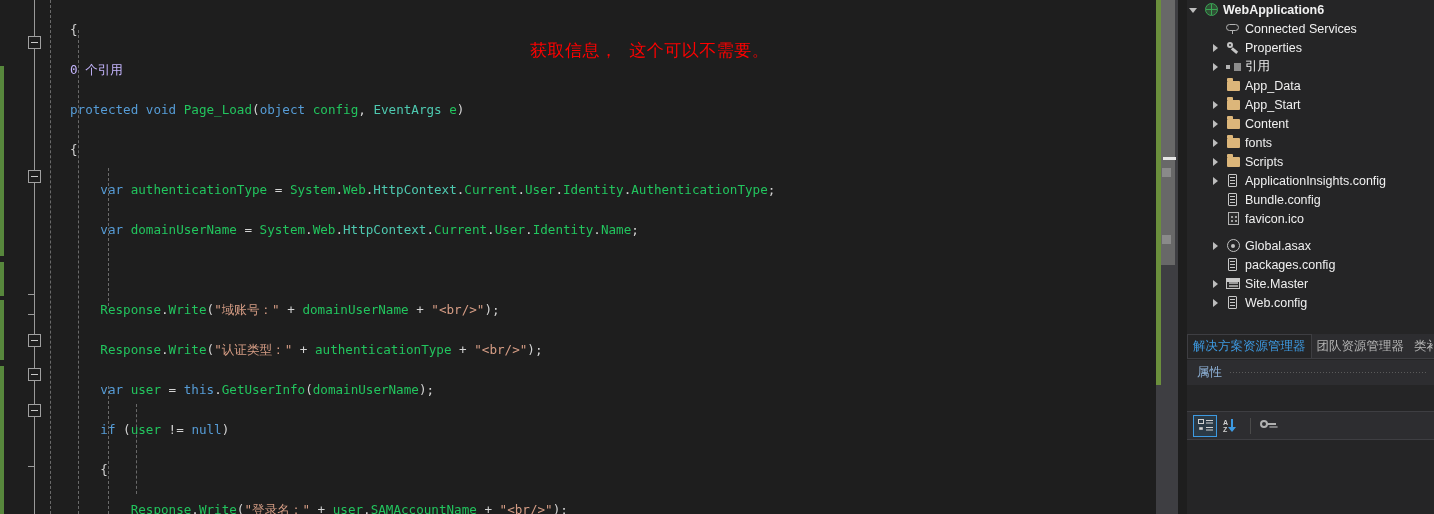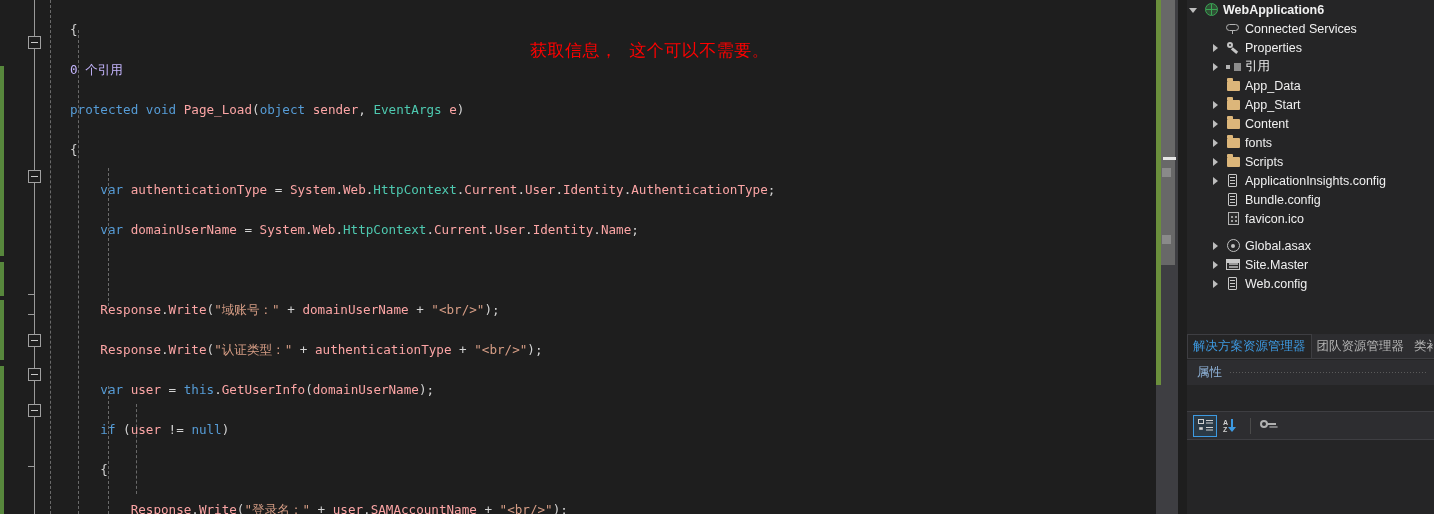--- a/index.html
+++ b/index.html
@@ -91,21 +91,21 @@
   .guides { position: absolute; left: 46px; top: 0; width: 1110px; height: 514px; pointer-events:none; }
   .guide {
     position: absolute;
     width: 0; height: 0;
     border-left: 1px dashed #6a6a6a;
   }
 
   .k   { color: #569cd6; }   
   .ty  { color: #4ec9b0; }   
   .s   { color: #d69d85; }   
-  .m   { color: #fca5a5; }   
+  .m   { color: #22c55e; }   
   .lens{ color: #c4b5fd; }   
   .br  { color: #d4d4d4; }
 
   .annotation {
     position: absolute;
     left: 530px; top: 39px;
     color: #ff0000;
     font-family: "DejaVu Sans", sans-serif;
     font-size: 17px;
     font-weight: 500;
@@ -582,21 +582,21 @@
       <div class="guide" style="left:4px;  top:0;   height:514px;"></div>
       <div class="guide" style="left:32px; top:30px;height:484px;"></div>
       <div class="guide" style="left:62px; top:168px;height:138px;"></div>
       <div class="guide" style="left:62px; top:386px;height:128px;"></div>
       <div class="guide" style="left:90px; top:404px;height:90px;"></div>
     </div>
 
     <div class="code-area">
 <div class="cl"><span class="br">{</span></div>
 <div class="cl"><span class="lens">0 个引用</span></div>
-<div class="cl"><span class="k">protected</span> <span class="k">void</span> <span class="m">Page_Load</span>(<span class="k">object</span> <span class="m">sender</span>, <span class="ty">EventArgs</span> <span class="m">e</span>)</div>
+<div class="cl"><span class="k">protected</span> <span class="k">void</span> <span class="m">Page_Load</span>(<span class="k">object</span> <span class="m">config</span>, <span class="ty">EventArgs</span> <span class="m">e</span>)</div>
 <div class="cl"><span class="br">{</span></div>
 <div class="cl">    <span class="k">var</span> <span class="m">authenticationType</span> = <span class="m">System</span>.<span class="m">Web</span>.<span class="ty">HttpContext</span>.<span class="m">Current</span>.<span class="m">User</span>.<span class="m">Identity</span>.<span class="m">AuthenticationType</span>;</div>
 <div class="cl">    <span class="k">var</span> <span class="m">domainUserName</span> = <span class="m">System</span>.<span class="m">Web</span>.<span class="ty">HttpContext</span>.<span class="m">Current</span>.<span class="m">User</span>.<span class="m">Identity</span>.<span class="m">Name</span>;</div>
 <div class="cl"> </div>
 <div class="cl">    <span class="m">Response</span>.<span class="m">Write</span>(<span class="s">"域账号："</span> + <span class="m">domainUserName</span> + <span class="s">"&lt;br/&gt;"</span>);</div>
 <div class="cl">    <span class="m">Response</span>.<span class="m">Write</span>(<span class="s">"认证类型："</span> + <span class="m">authenticationType</span> + <span class="s">"&lt;br/&gt;"</span>);</div>
 <div class="cl">    <span class="k">var</span> <span class="m">user</span> = <span class="k">this</span>.<span class="m">GetUserInfo</span>(<span class="m">domainUserName</span>);</div>
 <div class="cl">    <span class="k">if</span> (<span class="m">user</span> != <span class="k">null</span>)</div>
 <div class="cl">    <span class="br">{</span></div>
 <div class="cl">        <span class="m">Response</span>.<span class="m">Write</span>(<span class="s">"登录名："</span> + <span class="m">user</span>.<span class="m">SAMAccountName</span> + <span class="s">"&lt;br/&gt;"</span>);</div>
@@ -716,20 +716,27 @@
             <span class="ic-ico"></span>
           </span>
           <span class="tlabel">favicon.ico</span>
         </div>
         <div class="trow" style="padding-left: 22px; margin-top: 8px;">
           <span class="twist has"></span>
           <span class="ticon">
             <span class="ic-gear"></span>
           </span>
           <span class="tlabel">Global.asax</span>
+        </div>
+        <div class="trow" style="padding-left: 22px;">
+          <span class="twist"></span>
+          <span class="ticon">
+            <span class="ic-cfg"></span>
+          </span>
+          <span class="tlabel">packages.config</span>
         </div>
         <div class="trow" style="padding-left: 22px;">
           <span class="twist has"></span>
           <span class="ticon">
             <span class="ic-master"></span>
           </span>
           <span class="tlabel">Site.Master</span>
         </div>
         <div class="trow" style="padding-left: 22px;">
           <span class="twist has"></span>

